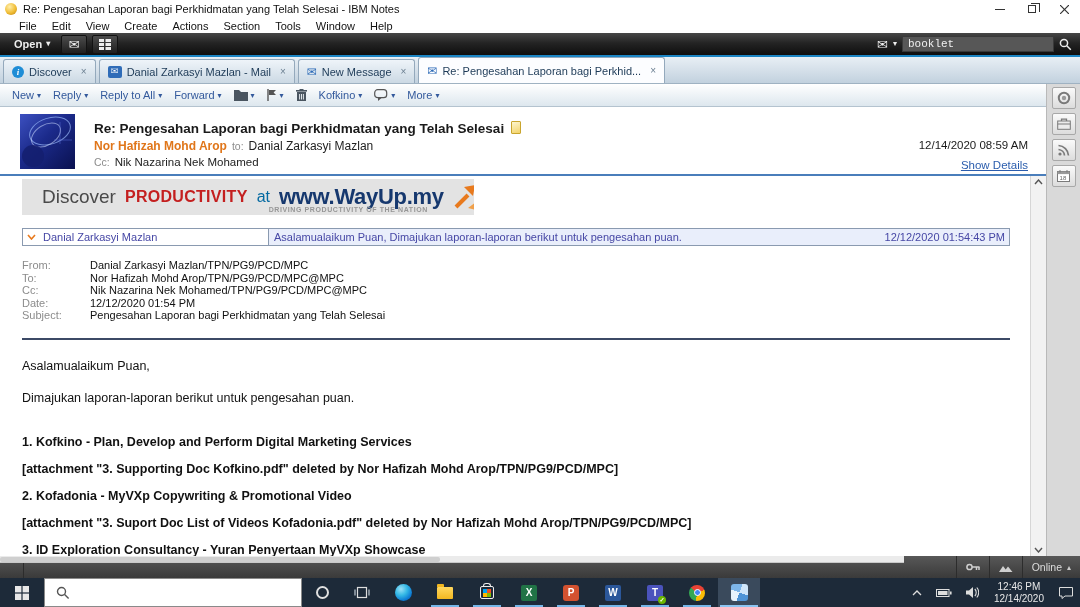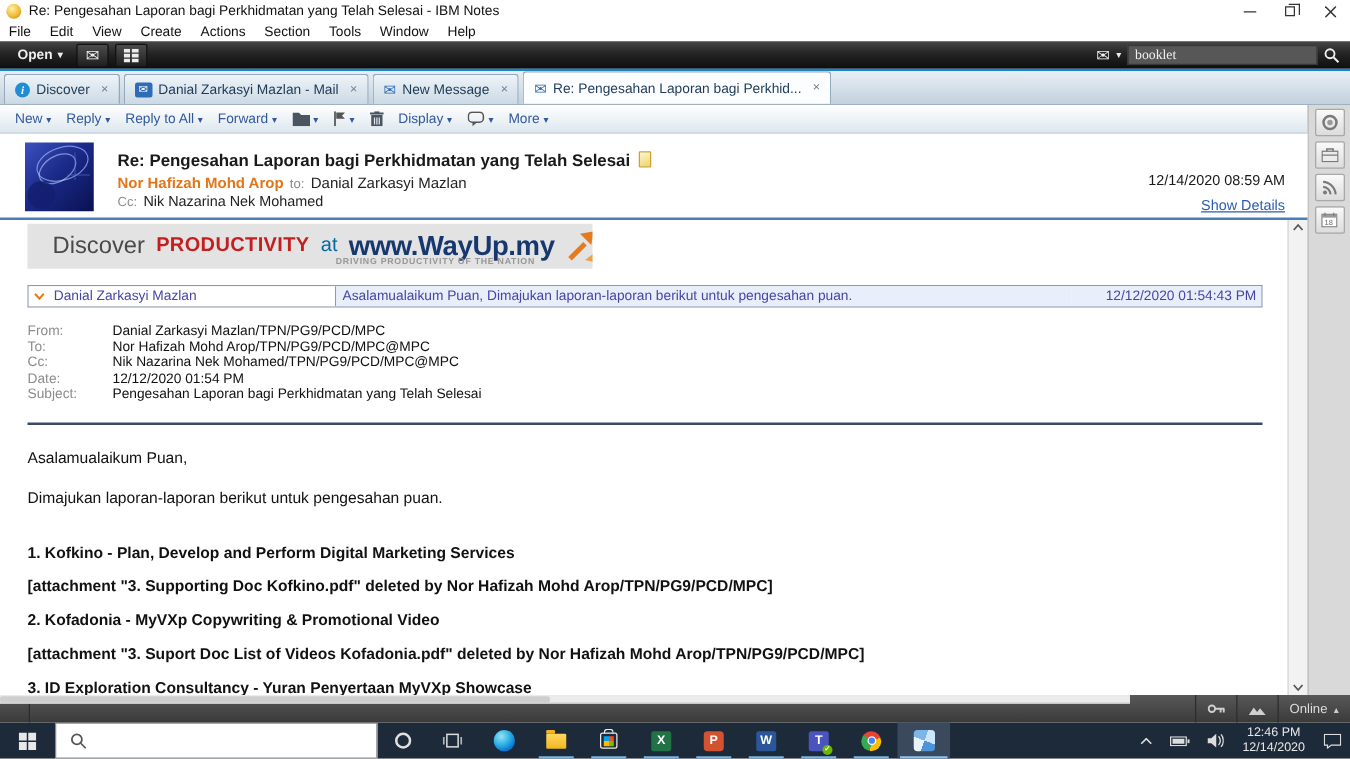--- a/index.html
+++ b/index.html
@@ -12,33 +12,33 @@
   .titlebar{height:18px;background:#fff;display:flex;align-items:center;padding-left:5px;font-size:11px;color:#111}
   .app-ico{width:12px;height:12px;border-radius:50%;margin-right:6px;flex:none;
            background:radial-gradient(circle at 38% 32%,#ffeeaa,#f0bd35 55%,#b97d10)}
   .win-controls{margin-left:auto;display:flex;height:100%}
   .winbtn{width:32px;display:flex;align-items:center;justify-content:center}
   .min-glyph{width:10px;height:1px;background:#333}
   .restore-glyph{width:8px;height:8px;border:1px solid #333;position:relative;background:#fff}
   .restore-glyph:before{content:"";position:absolute;left:2px;top:-3px;width:8px;height:8px;border:1px solid #333;border-left:none;border-bottom:none}
 
   
-  .menubar{height:15px;display:flex;align-items:center;padding-left:7px;font-size:11px;color:#111;background:#fff}
+  .menubar{height:15px;display:flex;align-items:center;padding-left:19px;font-size:11px;color:#111;background:#fff}
   .menu-item{margin-right:15px}
 
   
   .toolbar{height:24px;background:linear-gradient(#474747,#242424 45%,#0e0e0e);border-bottom:2px solid #1b85c4;
            display:flex;align-items:center;color:#eee;padding:0 8px}
   .open-btn{font-size:11px;font-weight:bold;display:flex;align-items:center;gap:4px;padding:0 6px;height:100%}
   .caret{font-size:8px;line-height:1}
   .tb-btn{width:26px;height:19px;display:flex;align-items:center;justify-content:center;margin-left:5px;
           background:linear-gradient(#4c4c4c,#1f1f1f);border:1px solid #121212;border-radius:2px}
   .env-glyph{font-size:13px;line-height:1;color:#f0f0f0}
   .tb-right{margin-left:auto;display:flex;align-items:center;gap:5px}
-  .tb-search{width:152px;height:16px;background:#575757;border:1px solid #3a3a3a;color:#f0f0f0;font-size:11px;padding:0 5px;outline:none;font-family:Liberation Serif, serif}
+  .tb-search{width:152px;height:16px;background:#575757;border:1px solid #3a3a3a;color:#f0f0f0;font-size:11px;padding:0 5px;outline:none;font-family:Liberation Mono, monospace}
 
   
   .tabbar{height:27px;background:linear-gradient(#e8eff5,#c2d1de);display:flex;align-items:flex-end;
           padding:0 3px;gap:3px;border-bottom:1px solid #9fb2c2}
   .tab{height:24px;display:flex;align-items:center;gap:5px;padding:0 8px;font-size:11px;color:#1d3a57;
        background:linear-gradient(#eef4f9,#ccd9e4);border:1px solid #94a9bc;border-bottom:none;
        border-radius:3px 3px 0 0;white-space:nowrap;overflow:hidden}
   .tab.active{background:#fcfdff;height:26px}
   .tab-close{color:#6b7f91;font-size:10px;margin-left:4px}
   .ico-info{width:12px;height:12px;border-radius:50%;background:#1f8dd6;color:#fff;flex:none;
@@ -286,21 +286,21 @@
               <rect x="0" y="1" width="11" height="1.6" fill="#4a5560"></rect>
               <rect x="3.5" y="0" width="4" height="1.4" fill="#4a5560"></rect>
               <g stroke="#dfe5ea" stroke-width="1">
                 <line x1="3.6" y1="5" x2="3.6" y2="10.5"></line>
                 <line x1="5.5" y1="5" x2="5.5" y2="10.5"></line>
                 <line x1="7.4" y1="5" x2="7.4" y2="10.5"></line>
               </g>
             </svg>
         </span>
         <span class="ab-item">
-            <span>Display</span>
+            <span>Kofkino</span>
             <span class="ab-caret">▾</span>
           </span>
         <span class="ab-icon">
           <svg width="14" height="12">
               <rect x="0.7" y="0.7" width="12" height="8" rx="3" fill="none" stroke="#555" stroke-width="1.2"></rect>
               <path d="M4 9l0 3 3.5-3z" fill="#555"></path>
             </svg>
           <span class="ab-caret">▾</span>
         </span>
         <span class="ab-item">

